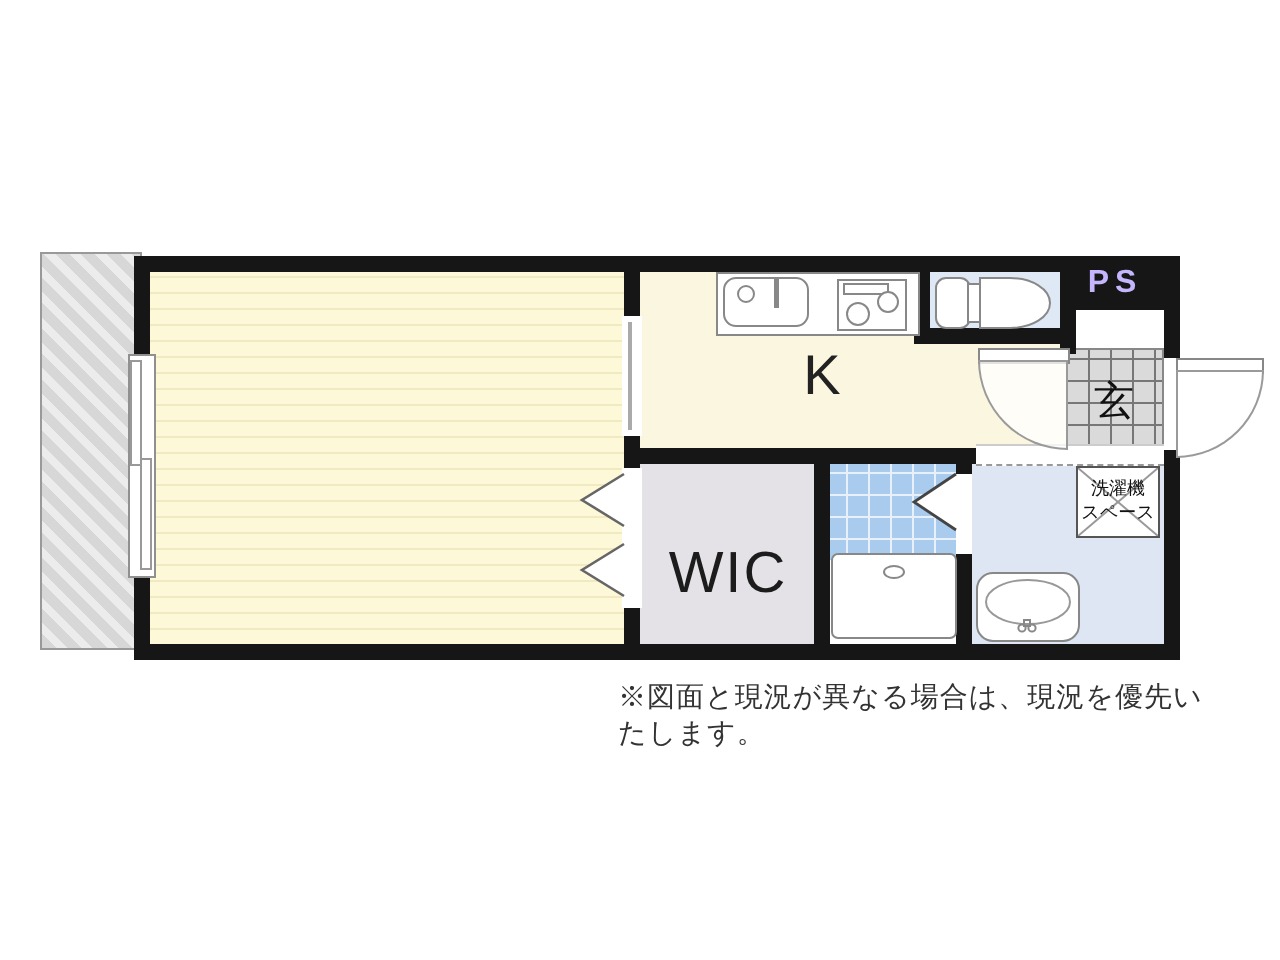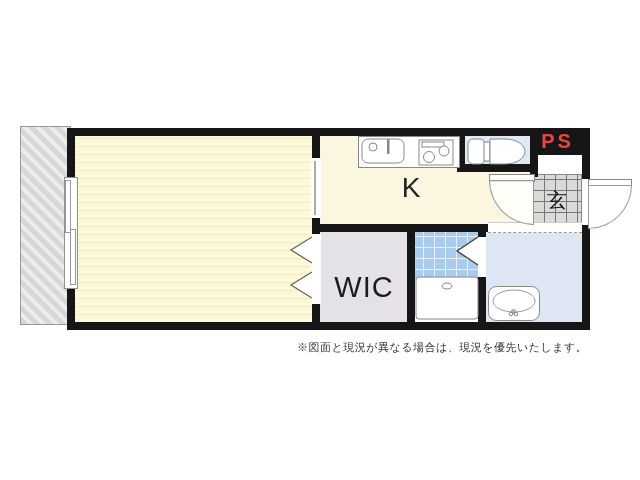--- a/index.html
+++ b/index.html
@@ -34,25 +34,25 @@
   .arc-br{border-radius:0 0 100% 0;}
   .arc-bl{border-radius:0 0 0 100%;}
   .counter{position:absolute;background:#fff;border:1px solid #888;z-index:4;}
   .pane{position:absolute;background:#fff;border:1px solid #909090;z-index:4;}
   
   .lbl{position:absolute;color:#222;z-index:5;text-align:center;}
   .room-lbl{font-size:28px;line-height:33px;letter-spacing:1px;}
   .k-lbl{font-size:28px;}
   .wic-lbl{font-size:29px;letter-spacing:1px;color:#1c1c1c;}
   .gen-lbl{font-size:20px;color:#111;}
-  .ps-lbl{color:#ef4444;font-size:20px;font-weight:bold;letter-spacing:3px;line-height:27px;width:100%;}
+  .ps-lbl{color:#c4b5fd;font-size:16px;font-weight:bold;letter-spacing:3px;line-height:27px;width:100%;}
   .washer-box{position:absolute;background:#fff;border:1px solid #555;z-index:4;}
   .washer-lbl{position:absolute;width:100%;top:4px;font-size:9px;line-height:12px;
     text-align:center;color:#111;z-index:6;}
-  .note{position:absolute;font-size:11px;letter-spacing:.5px;color:#333;z-index:5;}
+  .note{position:absolute;font-size:14px;letter-spacing:.5px;color:#333;z-index:5;margin-left:12px;}
 </style>
 </head>
 <body>
 
 <div class="canvas">
 
   <div class="abs balcony" style="left:20px;top:126px;width:49px;height:197px;"></div>
 
   <div class="floor main-room-floor" style="left:70px;top:131px;width:247px;height:196px;"></div>
   <div class="floor k-floor" style="left:317px;top:131px;width:220px;height:97px;"></div>
@@ -120,20 +120,30 @@
     <circle cx="11" cy="18" r="5.5" fill="#fff" stroke="#888"></circle>
     <circle cx="26" cy="12" r="5" fill="#fff" stroke="#888"></circle>
   </svg>
 
   <svg class="fix" style="left:467px;top:136px;" width="60" height="31" viewBox="0 0 60 31">
     <rect x="1" y="3" width="17" height="25" rx="5" fill="#fff" stroke="#888"></rect>
     <rect x="17" y="6" width="6" height="19" fill="#fff" stroke="#888"></rect>
     <path d="M23,3 L38,3 A 20 12.5 0 1 1 38,28 L23,28 Z" fill="#fff" stroke="#888"></path>
   </svg>
 
+  <div class="washer-box" style="left:538px;top:233px;width:40px;height:34px;">
+    <svg width="40" height="34" viewBox="0 0 40 34">
+      <line x1="0" y1="0" x2="40" y2="34" stroke="#999" stroke-width="1"></line>
+      <line x1="40" y1="0" x2="0" y2="34" stroke="#999" stroke-width="1"></line>
+    </svg>
+    <div class="washer-lbl">
+      <div>洗濯機</div>
+      <div>スペース</div>
+    </div>
+  </div>
 
   <svg class="fix" style="left:488px;top:286px;" width="52" height="35" viewBox="0 0 52 35">
     <rect x="0.5" y="0.5" width="51" height="34" rx="8" fill="#fff" stroke="#888"></rect>
     <ellipse cx="26" cy="15" rx="21" ry="11" fill="none" stroke="#999"></ellipse>
     <circle cx="23" cy="28" r="1.8" fill="none" stroke="#888"></circle>
     <circle cx="28" cy="28" r="1.8" fill="none" stroke="#888"></circle>
     <rect x="24" y="24" width="3" height="3" fill="none" stroke="#888"></rect>
   </svg>
 
   <svg class="fix" style="left:415px;top:276px;" width="64" height="44" viewBox="0 0 64 44">

